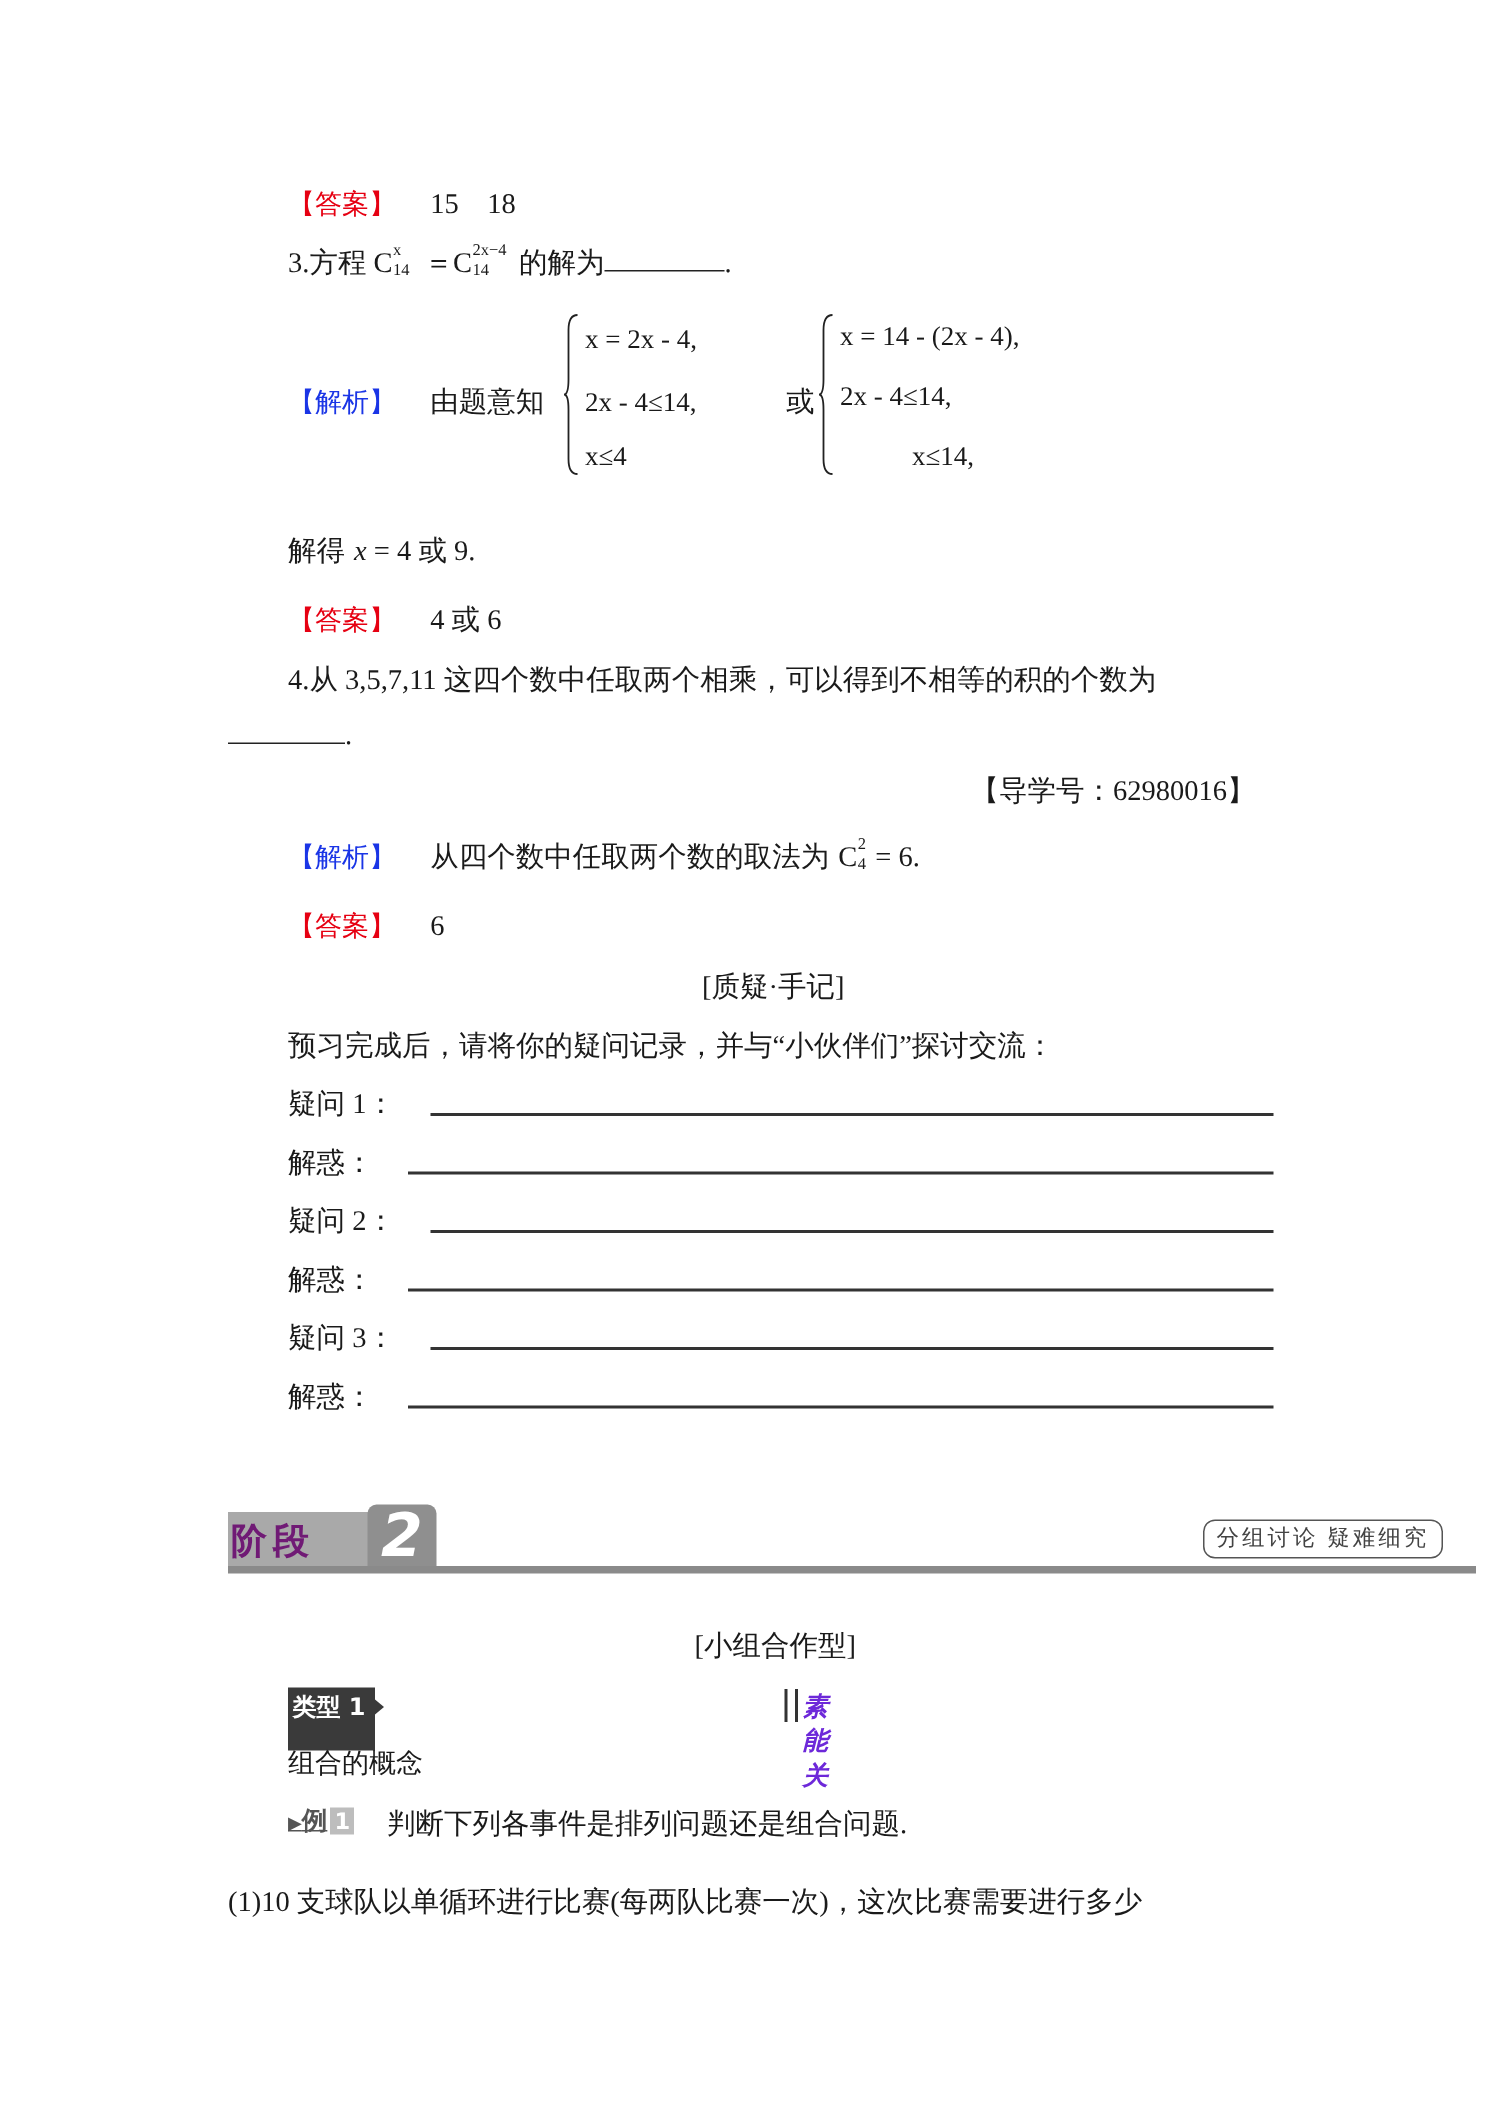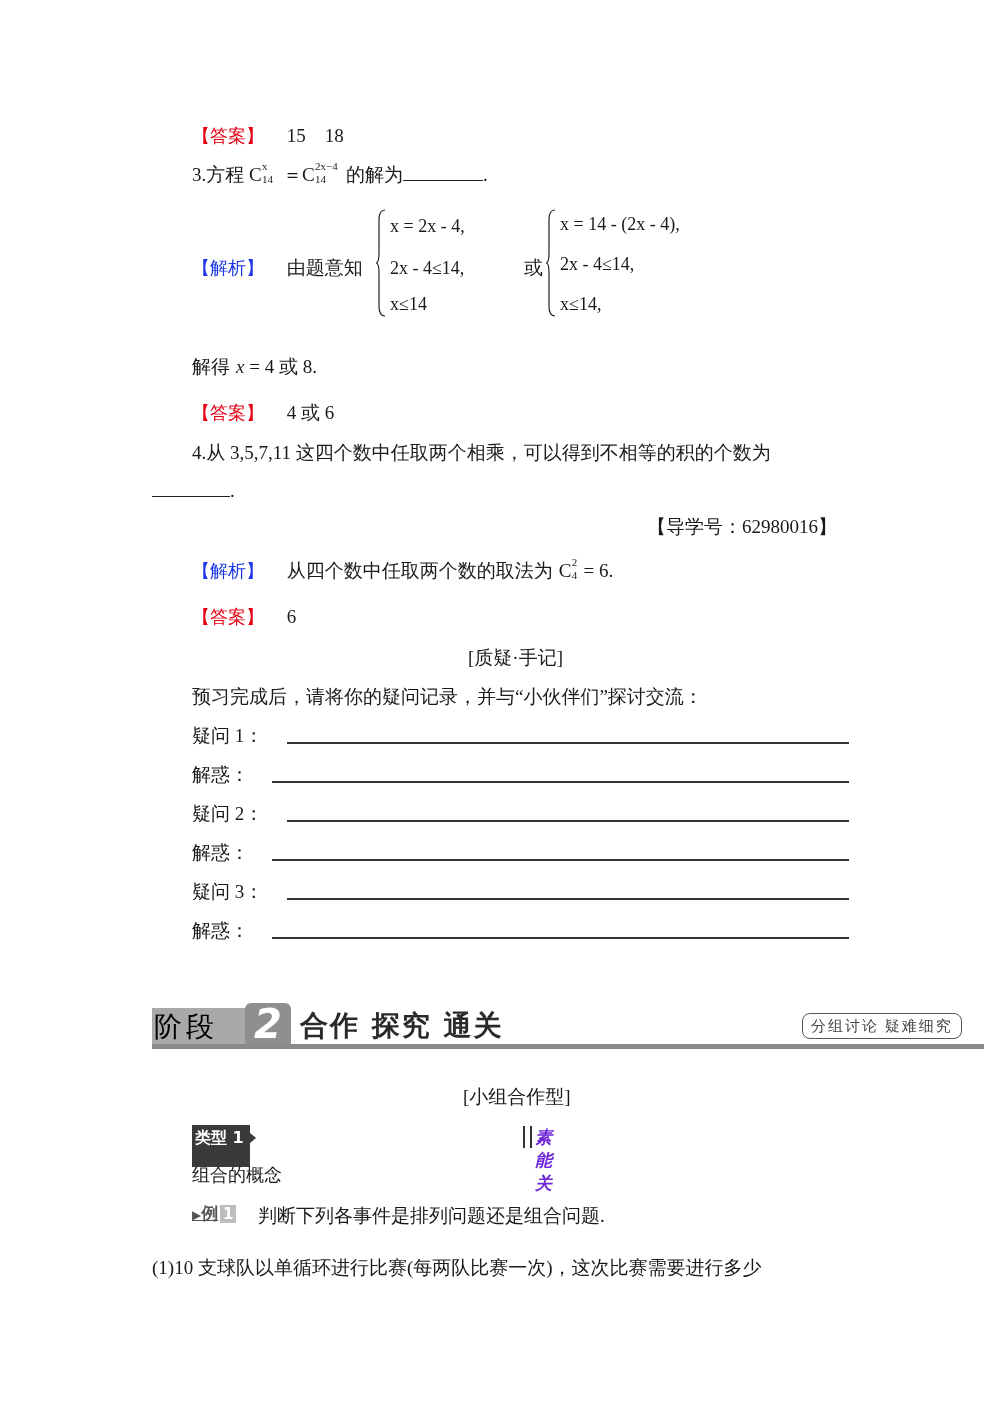--- a/index.html
+++ b/index.html
@@ -13,21 +13,21 @@
   .comb { display: inline-block; position: relative; }
   .comb sup, .comb sub { font-size: 11px; position: absolute; left: 13px; }
   .comb sup { top: -4px; } .comb sub { top: 9px; }
   .brace-sys { position: absolute; }
   .brace { position: absolute; left: 0; top: 0; width: 10px; height: 110px; }
   .sys-line { position: absolute; left: 14px; white-space: nowrap; font-size: 18px; }
   i.v { font-style: italic; }
   .note-line { position: absolute; height: 0; border-top: 2px solid #333; }
   .stage-band { position: absolute; left: 152px; top: 1003px; width: 832px; height: 44px; }
   .stage-gray { position: absolute; left: 0; top: 5px; width: 130px; height: 38px; background: #a9a9a9;
-               color: #000000; font-size: 28px; font-weight: normal; letter-spacing: 4px; line-height: 38px; padding-left: 2px;
+               color: #701a75; font-size: 24px; font-weight: bold; letter-spacing: 4px; line-height: 38px; padding-left: 2px;
                font-family: "DejaVu Sans", sans-serif; }
   .stage-num { position: absolute; left: 93px; top: 0; width: 46px; height: 43px; background: #8f8f8f;
                color: #fff; font-size: 40px; font-weight: bold; font-style: italic; line-height: 43px; text-align: center;
                font-family: "DejaVu Sans", sans-serif; border-radius: 6px 6px 0 0; }
   .stage-title { position: absolute; left: 148px; top: 4px; font-size: 28px; font-weight: bold; color: #2a2a2a;
                  letter-spacing: 2px; font-family: "DejaVu Serif", serif; }
   .stage-rule { position: absolute; left: 0; top: 41px; width: 832px; height: 5px; background: #8a8a8a; }
   .stage-badge { position: absolute; left: 650px; top: 10px; height: 24px; padding: 0 8px; border: 1px solid #555;
                  border-radius: 8px; font-size: 15px; line-height: 24px; color: #444; letter-spacing: 2px; background: #fff; }
   .type-tag { position: absolute; left: 192px; top: 1125px; height: 42px; background: #3a3a3a; color: #fff;
@@ -56,36 +56,36 @@
   <span class="tag-blue">【解析】</span>
   <span class="sans" style="margin-left:18px;">由题意知</span>
 </div>
 
 <div class="brace-sys" style="left:376px; top:208px; width:120px; height:115px;">
   <svg class="brace" viewBox="0 0 10 110">
       <path d="M9 2 Q3 2 3 12 L3 45 Q3 55 0 55 Q3 55 3 65 L3 98 Q3 108 9 108" fill="none" stroke="#222" stroke-width="1.2"></path>
     </svg>
   <div class="sys-line" style="top:8px;">x = 2x - 4,</div>
   <div class="sys-line" style="top:50px;">2x - 4≤14,</div>
-  <div class="sys-line" style="top:86px;">x≤14</div>
+  <div class="sys-line" style="top:86px;">x≤4</div>
 </div>
 
 <div class="abs sans" style="left:524px; top:255px;">或</div>
 
 <div class="brace-sys" style="left:546px; top:208px; width:170px; height:115px;">
   <svg class="brace" viewBox="0 0 10 110">
       <path d="M9 2 Q3 2 3 12 L3 45 Q3 55 0 55 Q3 55 3 65 L3 98 Q3 108 9 108" fill="none" stroke="#222" stroke-width="1.2"></path>
     </svg>
   <div class="sys-line" style="top:6px;">x = 14 - (2x - 4),</div>
   <div class="sys-line" style="top:46px;">2x - 4≤14,</div>
-  <div class="sys-line" style="top:86px;">x≤14,</div>
+  <div class="sys-line" style="top:86px;margin-left:48px;">x≤14,</div>
 </div>
 
 <div class="abs" style="left:192px; top:354px;">
-  <span class="sans">解得 </span><i class="v">x</i><span> = 4 或 8.</span>
+  <span class="sans">解得 </span><i class="v">x</i><span> = 4 或 9.</span>
 </div>
 
 <div class="abs" style="left:192px; top:400px;">
   <span class="tag-red">【答案】</span>
   <span style="margin-left:18px;">4 或 6</span>
 </div>
 
 <div class="abs" style="left:192px; top:440px;">4.从  3,5,7,11  这四个数中任取两个相乘，可以得到不相等的积的个数为</div>
 <div class="abs" style="left:152px; top:480px;">
   <span class="blank" style="width:78px;"></span><span>.</span>
@@ -114,21 +114,20 @@
 <div class="abs" style="left:192px; top:840px;">解惑：</div>
 <div class="note-line" style="left:272px; top:859px; width:577px;"></div>
 <div class="abs" style="left:192px; top:879px;">疑问 3：</div>
 <div class="note-line" style="left:287px; top:898px; width:562px;"></div>
 <div class="abs" style="left:192px; top:918px;">解惑：</div>
 <div class="note-line" style="left:272px; top:937px; width:577px;"></div>
 
 <div class="stage-band">
   <div class="stage-gray">阶段</div>
   <div class="stage-num">2</div>
-  <div class="stage-title">合作  探究  通关</div>
   <div class="stage-badge">分组讨论 疑难细究</div>
   <div class="stage-rule"></div>
 </div>
 
 <div class="abs" style="left:463px; top:1084px;">[小组合作型]</div>
 
 <div class="type-tag">类型 1</div>
 <div class="suneng">
   <span class="bars"></span>
   <span class="txt">素能关</span>

